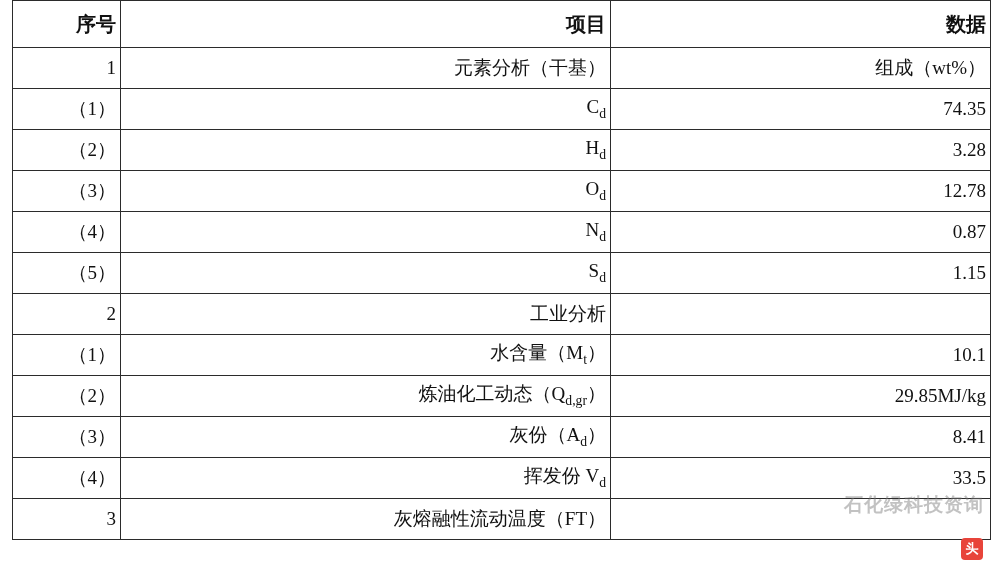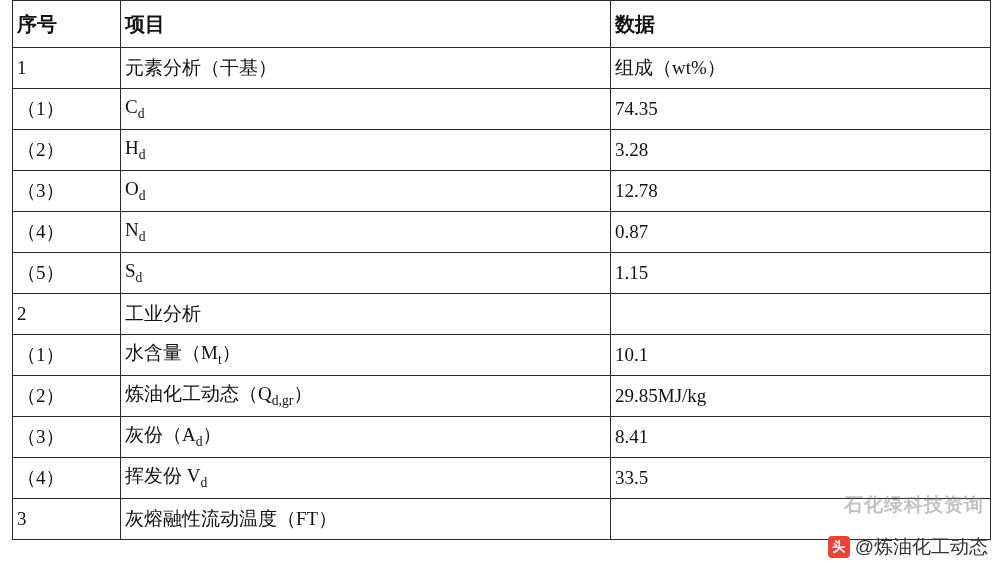--- a/index.html
+++ b/index.html
@@ -26,21 +26,21 @@
   table.data-table {
     border-collapse: collapse;
     width: 978px;
     table-layout: fixed;
   }
 
   table.data-table td {
     border: 1px solid #2b2b2b;
     height: 40px;
     padding: 0 4px;
-    text-align: left;
+    text-align: right;
     vertical-align: middle;
     font-size: 19px;
     line-height: 1.1;
     white-space: nowrap;
     overflow: hidden;
   }
 
   table.data-table tr.header-row td {
     font-weight: bold;
     font-size: 20px;
@@ -189,14 +189,13 @@
         <td></td>
       </tr>
     </tbody>
   </table>
 </div>
 
 <div class="wm-faint">石化绿科技资询</div>
 
 <div class="wm-badge">
   <span class="tt-logo">头条</span>
-  <span class="tt-text">@炼油化工动态</span>
 </div>
 
 </body></html>

